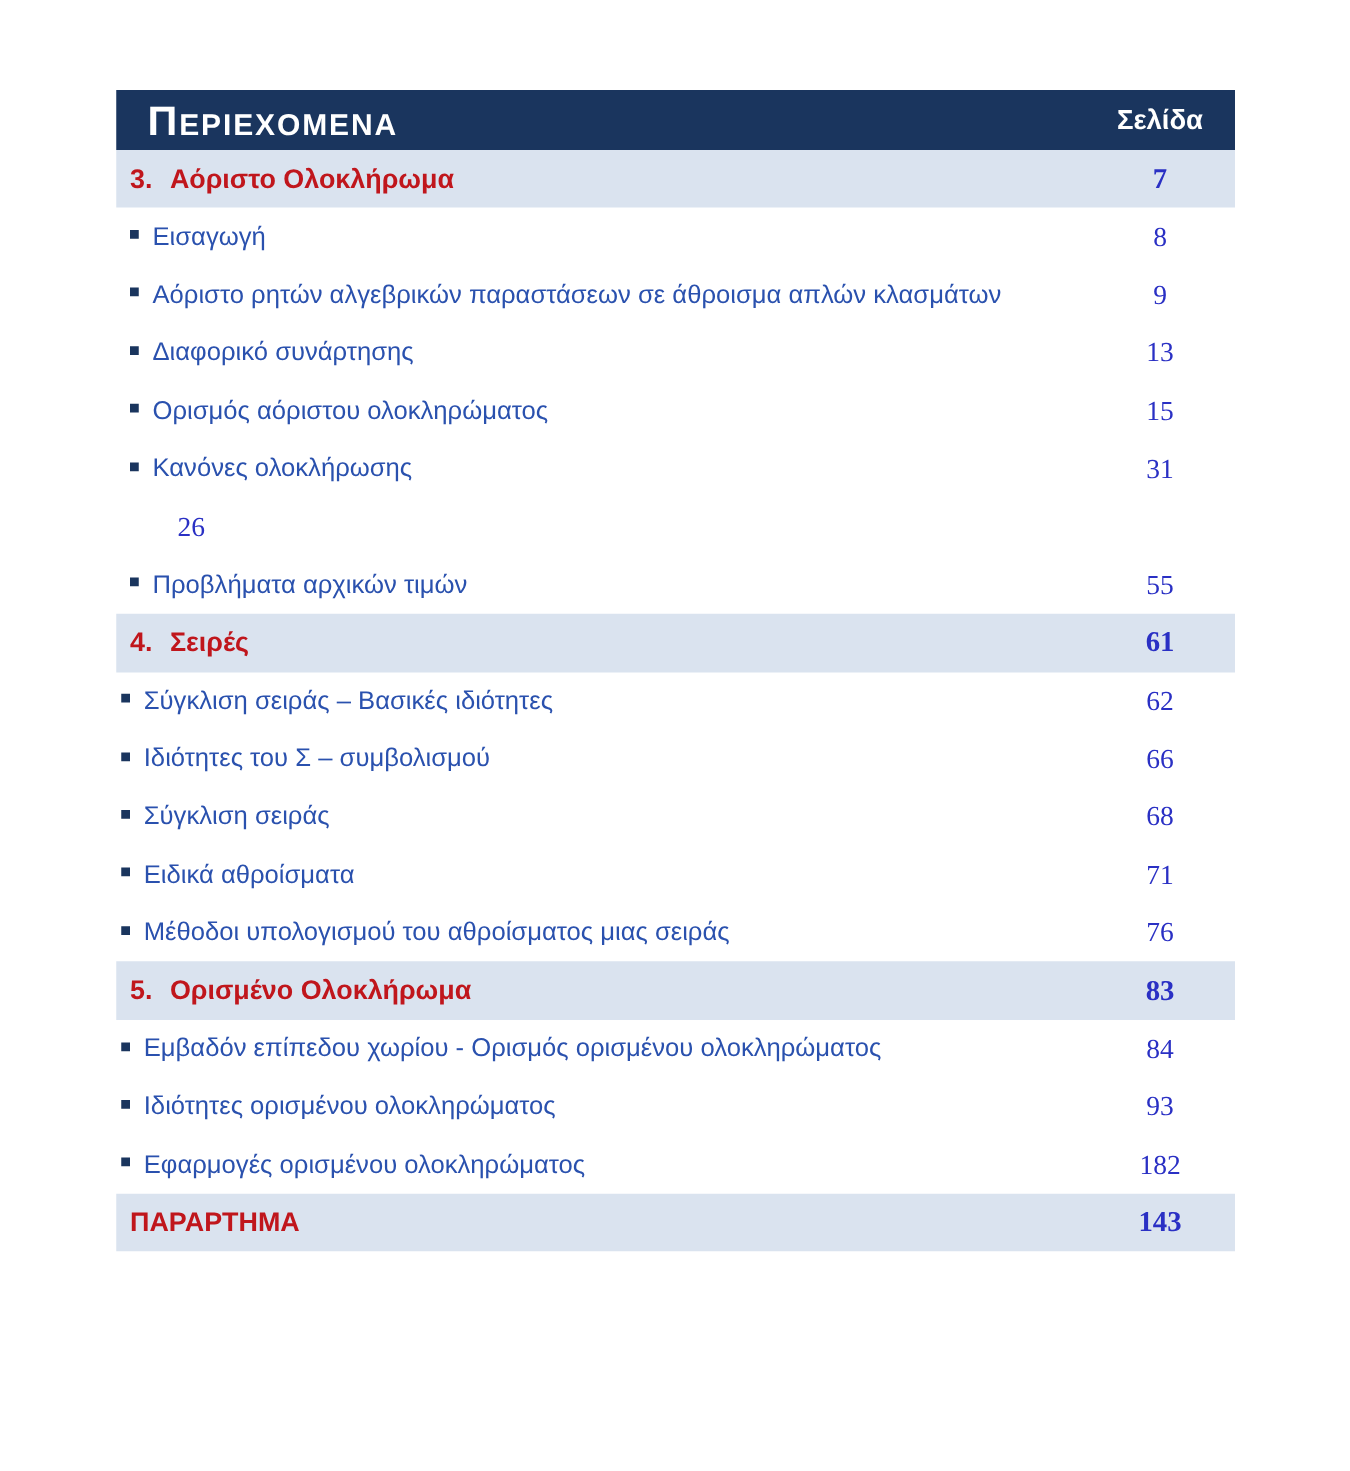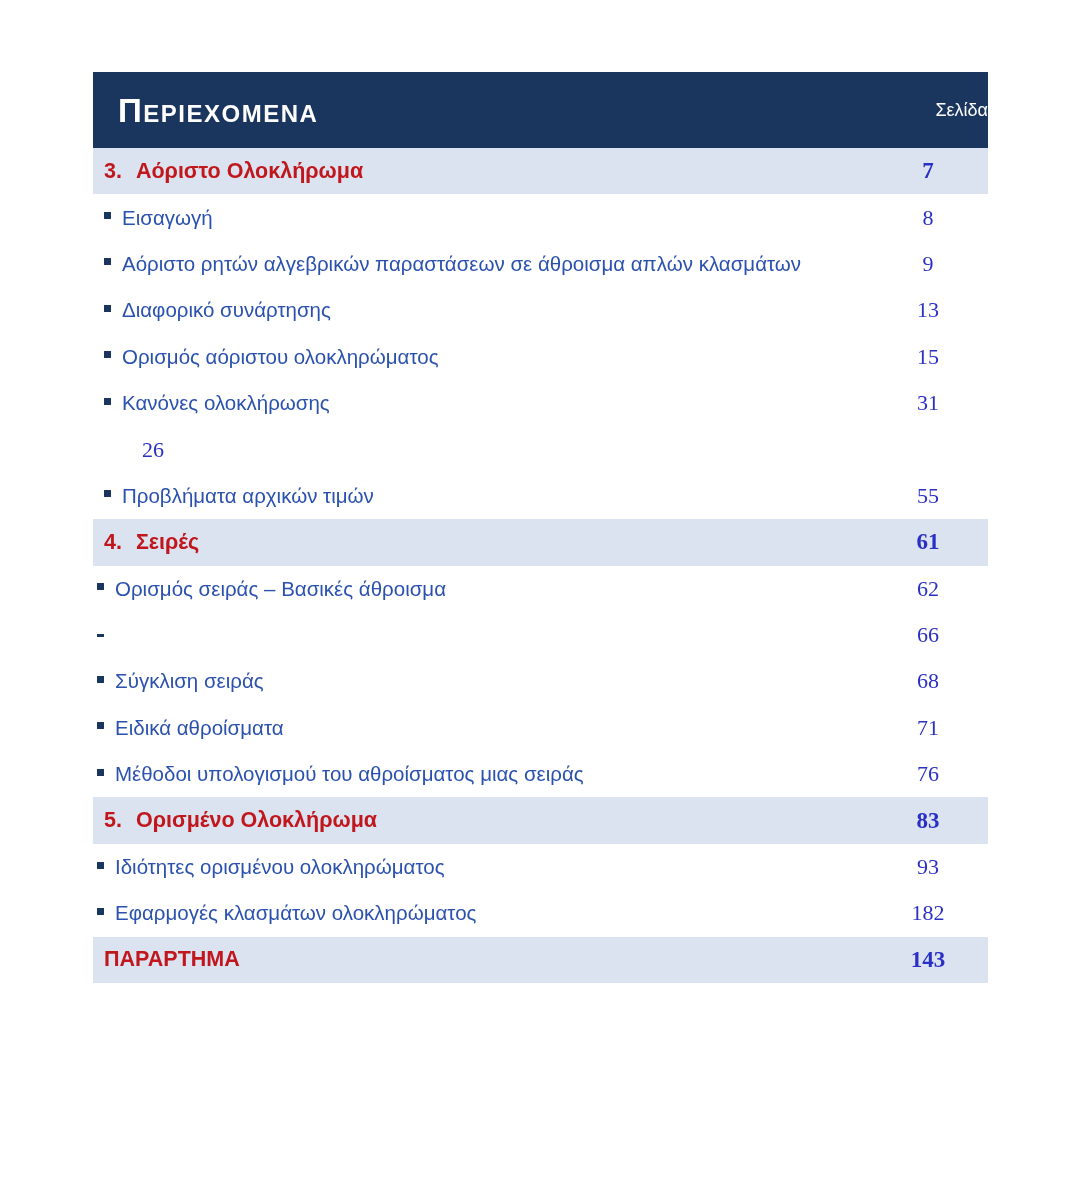--- a/index.html
+++ b/index.html
@@ -18,44 +18,44 @@
     background: #ffffff;
   }
   .toc {
     position: absolute;
     left: 93px;
     top: 72px;
     width: 895px;
   }
   
   .toc-header {
-    height: 76px;
+    height: 48px;
     background: var(--header-bg, #1a355e);
     display: flex;
     align-items: center;
     justify-content: space-between;
     color: #ffffff;
   }
   .toc-title {
     padding-left: 25px;
     font-weight: bold;
     font-size: 24px;
     letter-spacing: 1.5px;
     line-height: 1;
     white-space: nowrap;
   }
   .toc-title .initial {
     font-size: 33px;
     letter-spacing: 1.5px;
   }
   .page-col-head {
     width: 120px;
-    text-align: right;
-    font-weight: normal;
-    font-size: 18px;
+    text-align: center;
+    font-weight: bold;
+    font-size: 22px;
     flex: 0 0 120px;
   }
   
   .toc-row {
     height: 46.4px;
     display: flex;
     align-items: center;
   }
   .row-label {
     flex: 1 1 auto;
@@ -177,27 +177,28 @@
         <div class="toc-row section">
           <div class="row-label">
             <span class="sec-num">4.</span>
             <span>Σειρές</span>
           </div>
           <div class="row-page">61</div>
         </div>
         <div class="toc-row item level-0">
           <div class="row-label">
             <span class="bullet"></span>
-            <span>Ορισμός σειράς – Βασικές άθροισμα</span>
+            <span>Σύγκλιση σειράς – Βασικές ιδιότητες</span>
           </div>
           <div class="row-page">62</div>
         </div>
         <div class="toc-row item level-0">
           <div class="row-label">
             <span class="bullet"></span>
+            <span>Ιδιότητες του Σ – συμβολισμού</span>
           </div>
           <div class="row-page">66</div>
         </div>
         <div class="toc-row item level-0">
           <div class="row-label">
             <span class="bullet"></span>
             <span>Σύγκλιση σειράς</span>
           </div>
           <div class="row-page">68</div>
         </div>
@@ -218,28 +219,35 @@
         <div class="toc-row section">
           <div class="row-label">
             <span class="sec-num">5.</span>
             <span>Ορισμένο Ολοκλήρωμα</span>
           </div>
           <div class="row-page">83</div>
         </div>
         <div class="toc-row item level-0">
           <div class="row-label">
             <span class="bullet"></span>
+            <span>Εμβαδόν επίπεδου χωρίου - Ορισμός ορισμένου ολοκληρώματος</span>
+          </div>
+          <div class="row-page">84</div>
+        </div>
+        <div class="toc-row item level-0">
+          <div class="row-label">
+            <span class="bullet"></span>
             <span>Ιδιότητες ορισμένου ολοκληρώματος</span>
           </div>
           <div class="row-page">93</div>
         </div>
         <div class="toc-row item level-0">
           <div class="row-label">
             <span class="bullet"></span>
-            <span>Εφαρμογές κλασμάτων ολοκληρώματος</span>
+            <span>Εφαρμογές ορισμένου ολοκληρώματος</span>
           </div>
           <div class="row-page">182</div>
         </div>
         <div class="toc-row section">
           <div class="row-label">
             <span>ΠΑΡΑΡΤΗΜΑ</span>
           </div>
           <div class="row-page">143</div>
         </div>
       </div>

